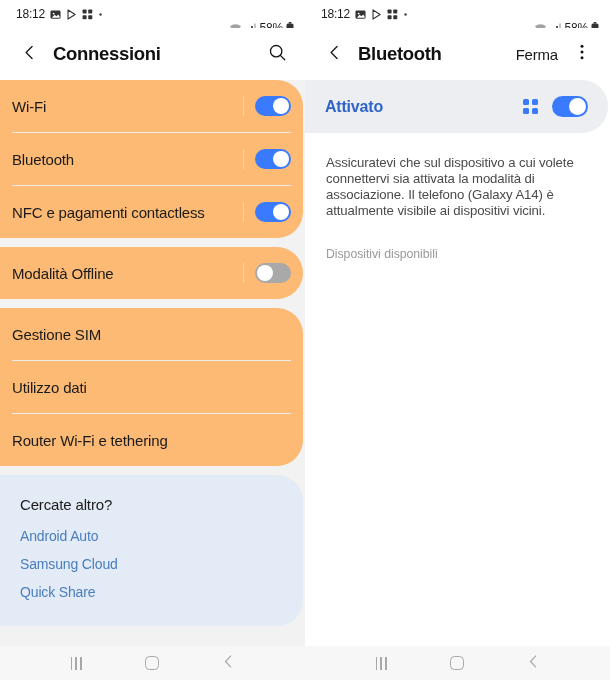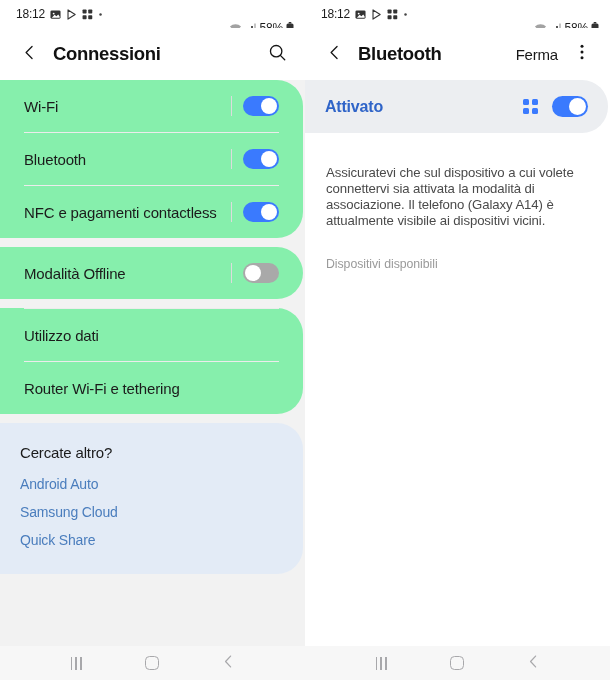--- a/index.html
+++ b/index.html
@@ -83,24 +83,24 @@
   
   .body {
     flex: 1 1 auto;
     background: #f2f2f2;
     overflow: hidden;
     position: relative;
   }
 
   
   .card {
-    background: #86efac;
+    background: #fdba74;
     border-radius: 0 26px 26px 0;
     margin: 0 2px 0 0;
-    padding: 0 24px;
+    padding: 0 12px;
   }
   .card.gap { margin-top: 9px; }
 
   .row {
     display: flex;
     align-items: center;
     min-height: 52px;
     position: relative;
   }
   .row-label {
@@ -164,21 +164,21 @@
     color: #4a7dbd;
     letter-spacing: -0.15px;
     padding: 6px 0;
     display: block;
   }
 
   
   .bt-toggle-card {
     background: #eceef1;
     border-radius: 0 26px 26px 0;
-    margin: 0 2px 12px 0;
+    margin: 0 2px 2px 0;
     padding: 16px 20px;
     display: flex;
     align-items: center;
     min-height: 47px;
   }
   .bt-toggle-label {
     font-size: 16px;
     color: #2f64c8;
     font-weight: bold;
     letter-spacing: -0.2px;
@@ -369,20 +369,23 @@
           <div class="toggle-wrap">
             <div class="tog-sep"></div>
             <div class="toggle off">
                 <div class="knob"></div>
               </div>
           </div>
         </div>
       </div>
 
       <div class="card gap">
+        <div class="row">
+          <div class="row-label">Gestione SIM</div>
+        </div>
         <div class="divider"></div>
         <div class="row">
           <div class="row-label">Utilizzo dati</div>
         </div>
         <div class="divider"></div>
         <div class="row">
           <div class="row-label">Router Wi-Fi e tethering</div>
         </div>
       </div>
 

